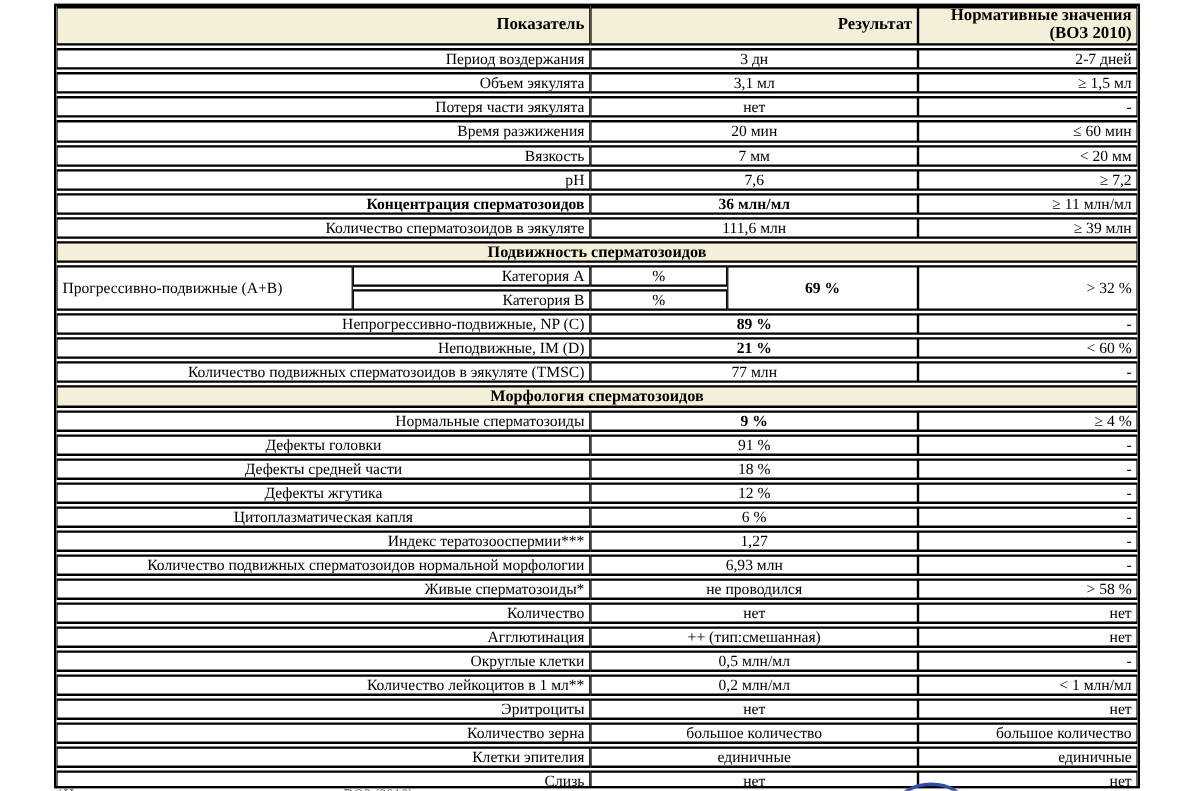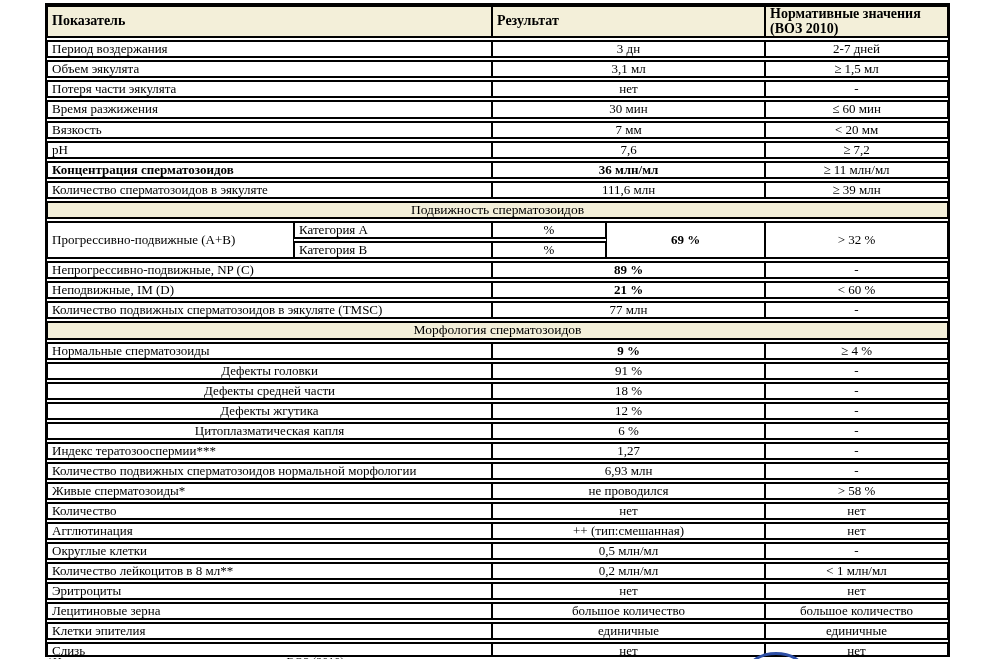--- a/index.html
+++ b/index.html
@@ -15,30 +15,30 @@
     border-collapse:separate;border-spacing:0 2px;width:901px;table-layout:fixed;
     margin-top:-2px;
   }
   td,th{
     border:1px solid #000;border-top-width:2px;border-bottom-width:2px;
     box-sizing:border-box;padding:0 4px;height:18px;
     font-size:13px;line-height:1.08;vertical-align:middle;
     overflow:hidden;white-space:nowrap;
   }
   th.hdr{
-    background:#f3efd9;font-size:14px;font-weight:bold;text-align:left;
+    background:#f3efd9;font-size:14px;font-weight:bold;text-align:right;
     height:30px;white-space:normal;line-height:1.05;
   }
   td.section{
-    background:#f3efd9;font-weight:normal;text-align:center;font-size:13.5px;
-  }
-  td.lbl{text-align:left;font-family:Liberation Serif, serif;}
+    background:#f3efd9;font-weight:bold;text-align:center;font-size:13.5px;
+  }
+  td.lbl{text-align:right;font-family:Liberation Serif, serif;}
   td.lbl-r{text-align:center;}
   td.res{text-align:center;}
-  td.nrm{text-align:center;}
+  td.nrm{text-align:right;}
   td.ctr{text-align:left;}
   .b{font-weight:bold;}
   .footnote{
     position:absolute;left:47px;top:656px;width:700px;height:3px;
     overflow:hidden;font-size:12px;line-height:12px;color:#000;
   }
   .stamp{
     position:absolute;left:748px;top:652px;width:56px;height:34px;
     border:3px solid #2e4fa5;border-radius:50%;box-sizing:border-box;
     background:transparent;
@@ -74,21 +74,21 @@
     <td class="res" colspan="2">3,1 мл</td>
     <td class="nrm">≥ 1,5 мл</td>
   </tr>
   <tr>
     <td class="lbl" colspan="2">Потеря части эякулята</td>
     <td class="res" colspan="2">нет</td>
     <td class="nrm">-</td>
   </tr>
   <tr>
     <td class="lbl" colspan="2">Время разжижения</td>
-    <td class="res" colspan="2">30 мин</td>
+    <td class="res" colspan="2">20 мин</td>
     <td class="nrm">≤ 60 мин</td>
   </tr>
   <tr>
     <td class="lbl" colspan="2">Вязкость</td>
     <td class="res" colspan="2">7 мм</td>
     <td class="nrm">&lt; 20 мм</td>
   </tr>
   <tr>
     <td class="lbl" colspan="2">pH</td>
     <td class="res" colspan="2">7,6</td>
@@ -190,31 +190,31 @@
     <td class="lbl" colspan="2">Агглютинация</td>
     <td class="res" colspan="2">++ (тип:смешанная)</td>
     <td class="nrm">нет</td>
   </tr>
   <tr>
     <td class="lbl" colspan="2">Округлые клетки</td>
     <td class="res" colspan="2">0,5 млн/мл</td>
     <td class="nrm">-</td>
   </tr>
   <tr>
-    <td class="lbl" colspan="2">Количество лейкоцитов в 8 мл**</td>
+    <td class="lbl" colspan="2">Количество лейкоцитов в 1 мл**</td>
     <td class="res" colspan="2">0,2 млн/мл</td>
     <td class="nrm">&lt; 1 млн/мл</td>
   </tr>
   <tr>
     <td class="lbl" colspan="2">Эритроциты</td>
     <td class="res" colspan="2">нет</td>
     <td class="nrm">нет</td>
   </tr>
   <tr>
-    <td class="lbl" colspan="2">Лецитиновые зерна</td>
+    <td class="lbl" colspan="2">Количество зерна</td>
     <td class="res" colspan="2">большое количество</td>
     <td class="nrm">большое количество</td>
   </tr>
   <tr>
     <td class="lbl" colspan="2">Клетки эпителия</td>
     <td class="res" colspan="2">единичные</td>
     <td class="nrm">единичные</td>
   </tr>
   <tr>
     <td class="lbl" colspan="2">Слизь</td>

